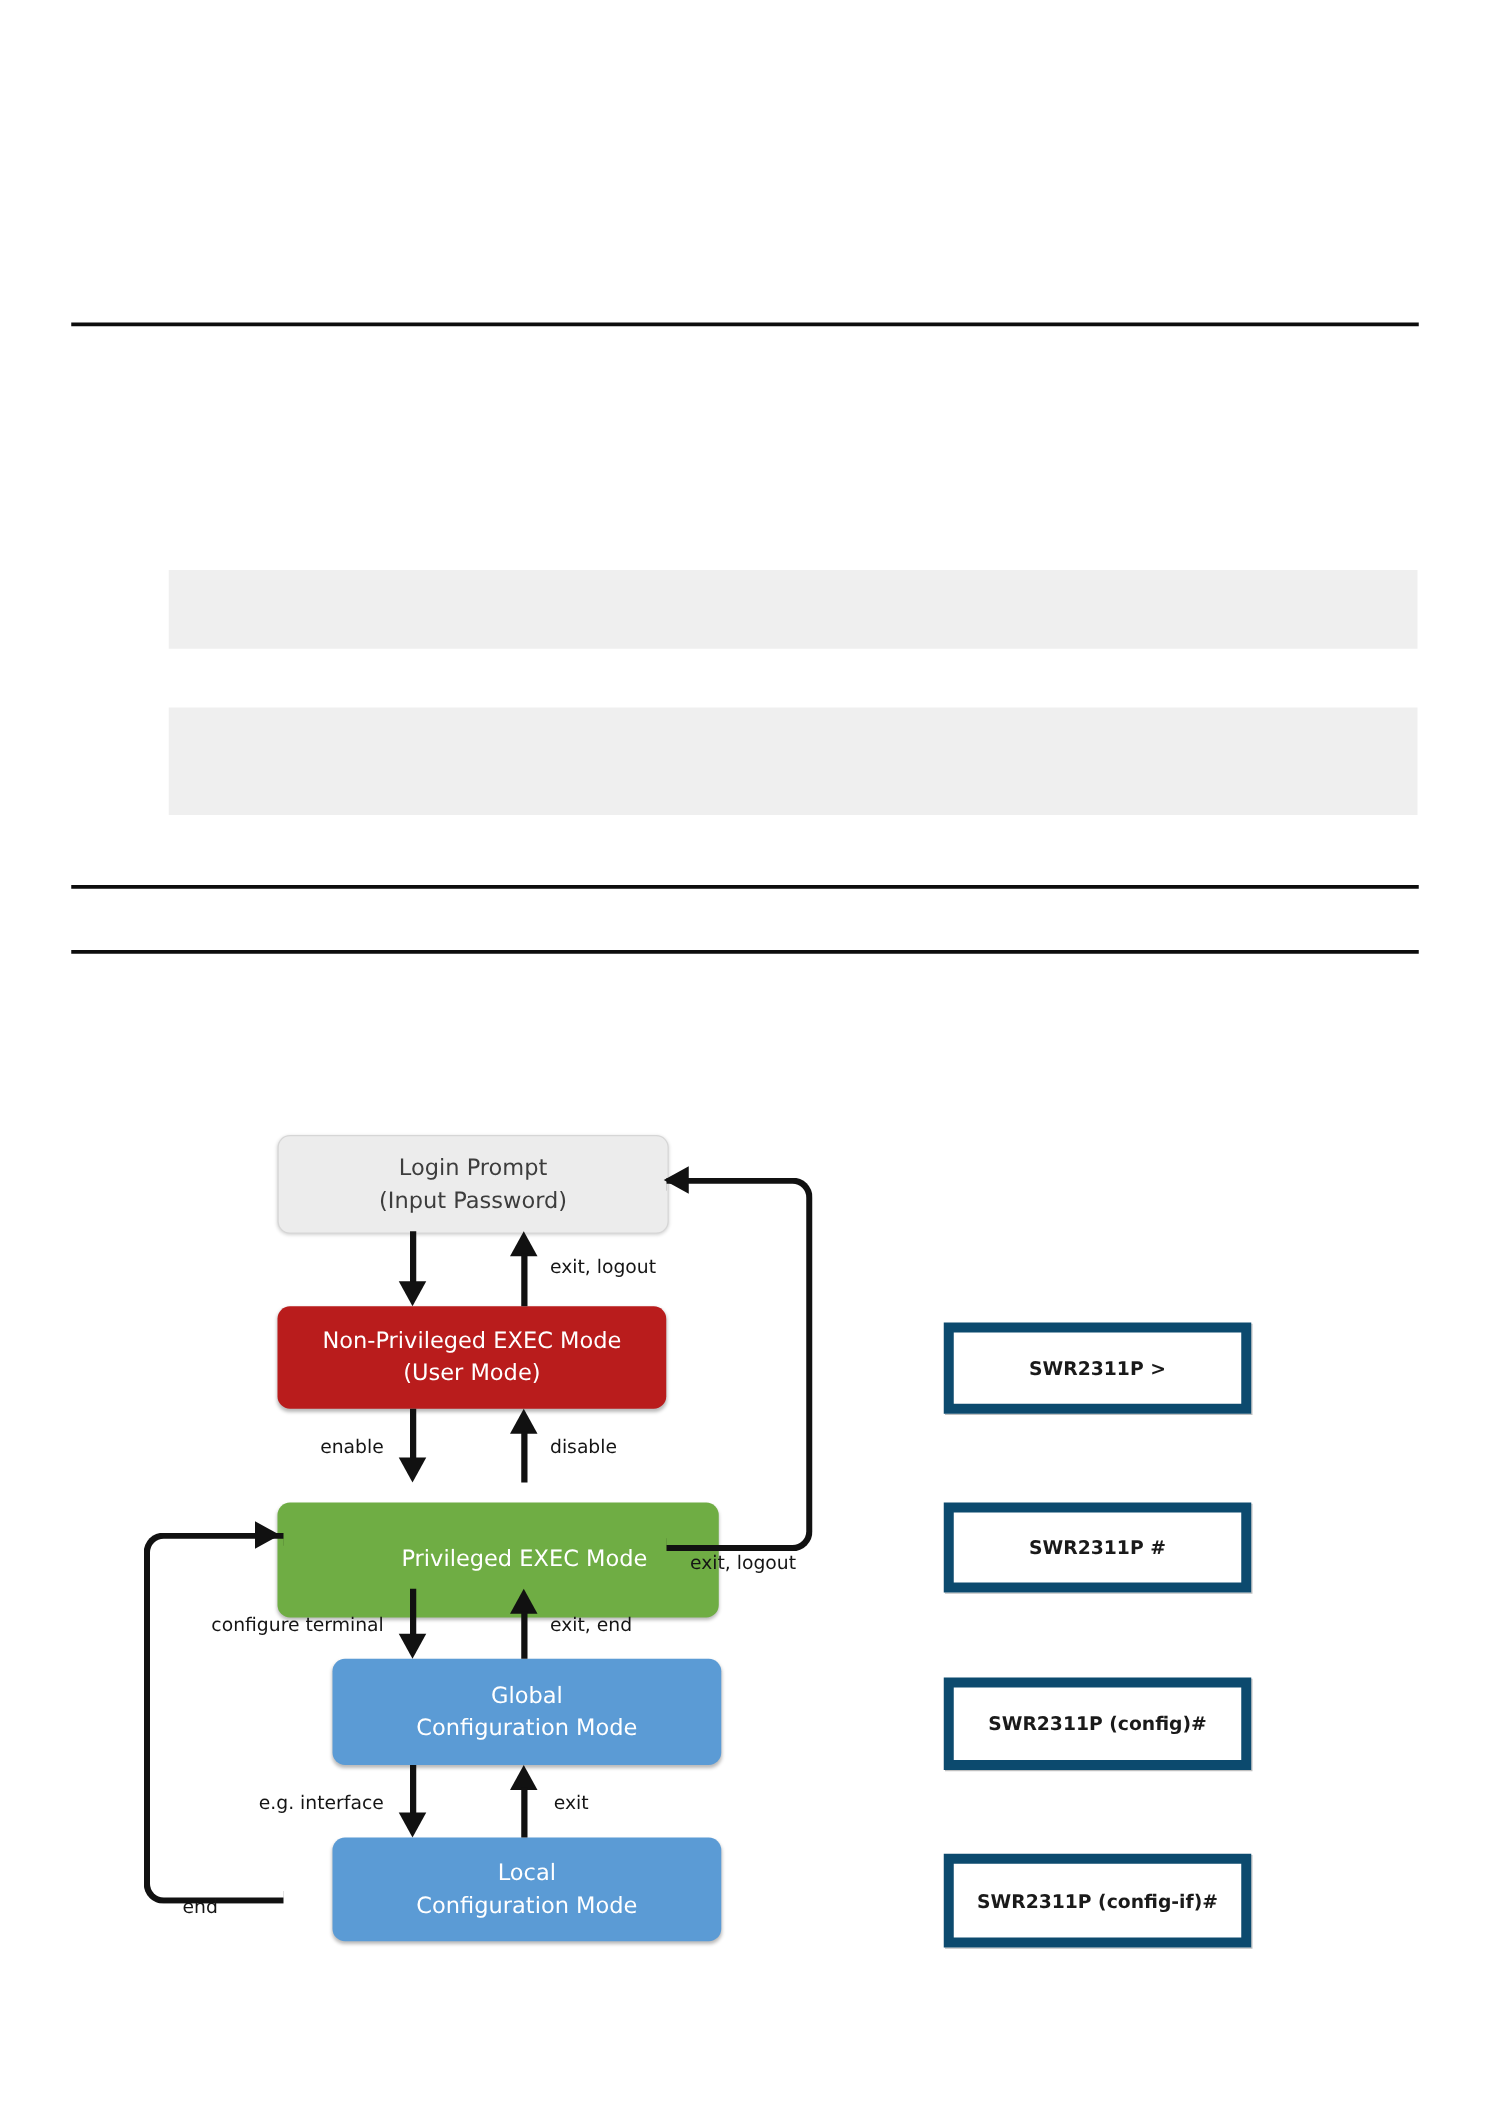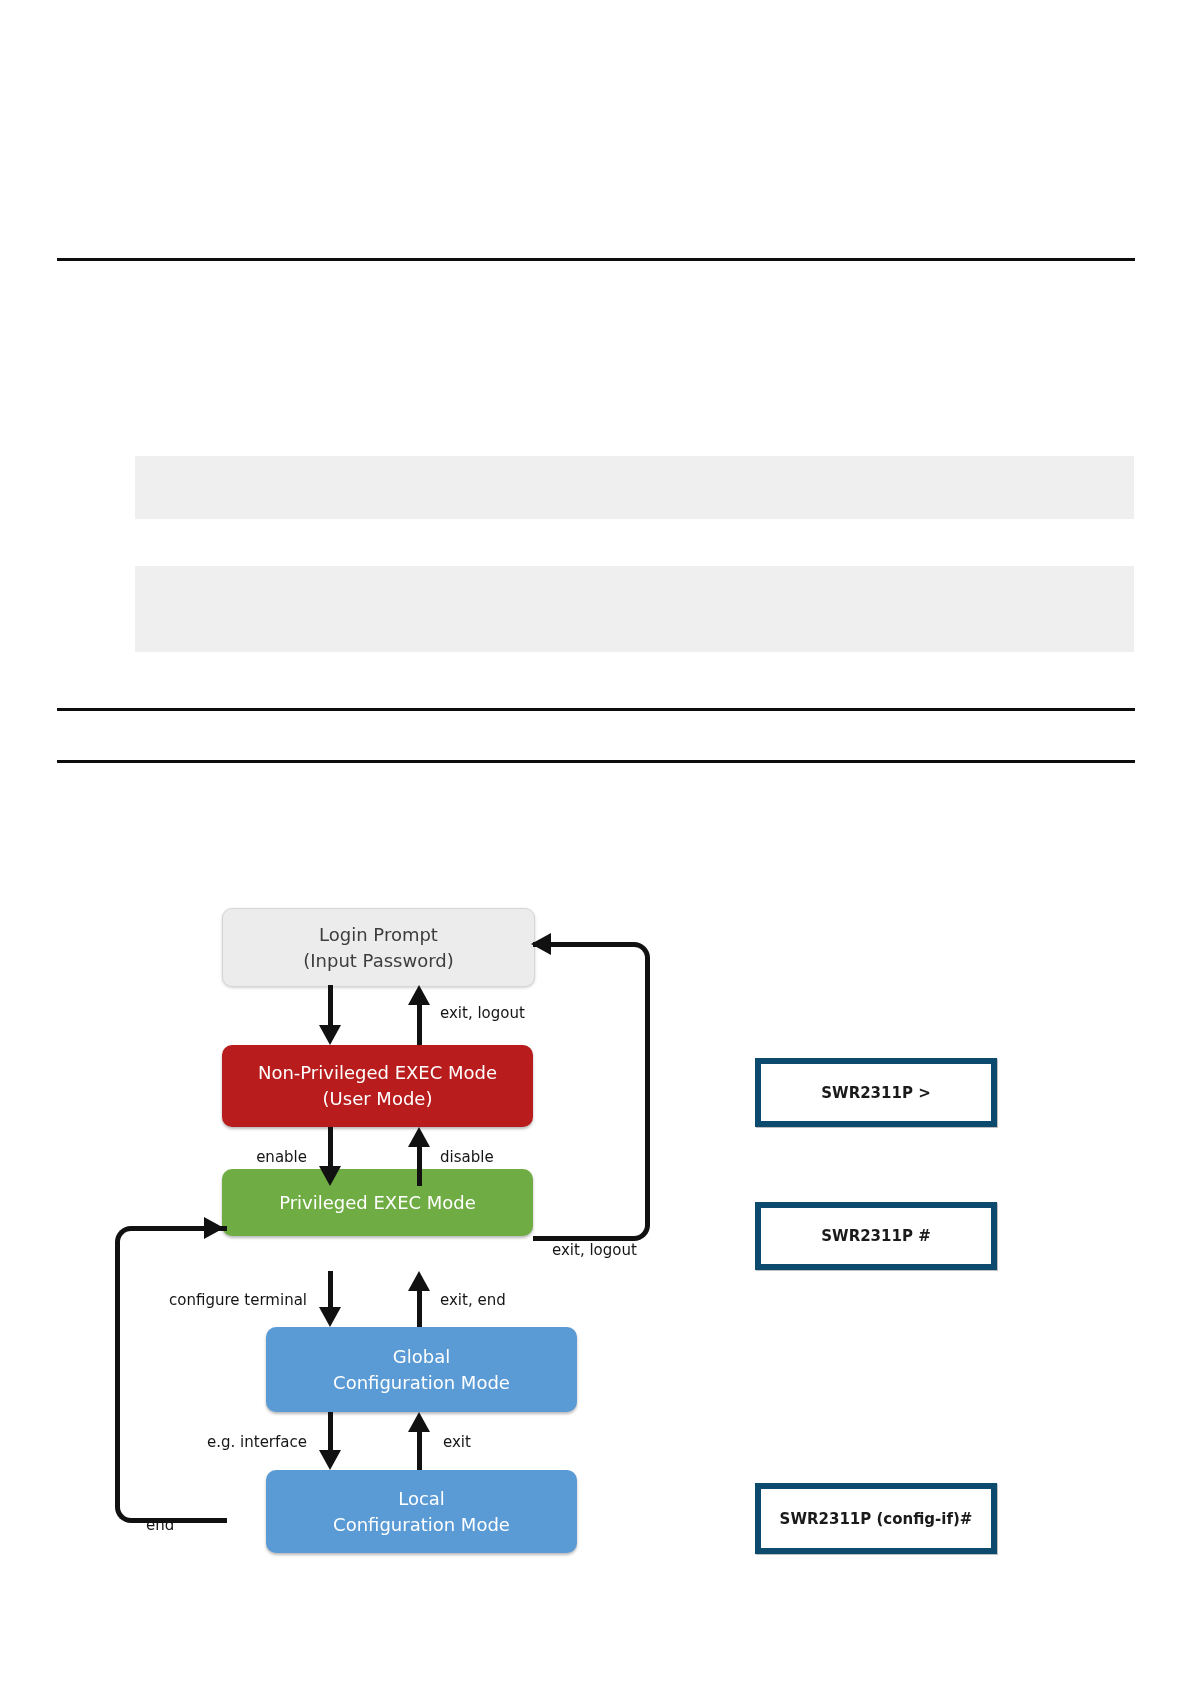--- a/index.html
+++ b/index.html
@@ -15,21 +15,21 @@
 
   
   .fbox{position:absolute;left:222px;width:311px;border-radius:10px;display:flex;
         flex-direction:column;align-items:center;justify-content:center;
         font-size:18px;line-height:26px;text-align:center;}
   #fbox-login{top:908px;height:77px;background:#ececec;color:#3d3d3d;
         border:1px solid #d6d6d6;box-shadow:0 1px 3px rgba(0,0,0,.18);}
   .green{background:#6fad44;color:#ffffff;box-shadow:0 2px 3px rgba(0,0,0,.28);}
   .blue{background:#5b9bd5;color:#ffffff;box-shadow:0 2px 3px rgba(0,0,0,.28);margin-left:44px;}
   #fbox-nonpriv{top:1045px;height:82px;}
-  #fbox-priv{top:1169px;height:67px;}
+  #fbox-priv{top:1202px;height:92px;padding-left:42px;}
   #fbox-global{top:1327px;height:85px;}
   #fbox-local{top:1470px;height:83px;}
   .blk{display:block;}
 
   
   .stem{position:absolute;width:5px;background:#111111;}
   .head{position:absolute;width:0;height:0;}
   .head.down{border-left:11px solid transparent;border-right:11px solid transparent;border-top:20px solid #111111;}
   .head.up{border-left:11px solid transparent;border-right:11px solid transparent;border-bottom:20px solid #111111;}
   .head.rightp{border-top:11px solid transparent;border-bottom:11px solid transparent;border-left:20px solid #111111;}
@@ -60,21 +60,21 @@
   #lbl-enable{right:884px;top:1147px;text-align:left;}
   #lbl-disable{left:440px;top:1147px;}
   #lbl-configure-terminal{right:884px;top:1290px;text-align:left;}
   #lbl-exit-end{left:440px;top:1290px;}
   #lbl-eg-interface{right:884px;top:1432px;text-align:right;}
   #lbl-exit{left:443px;top:1432px;}
   #lbl-end{left:146px;top:1515px;}
   #lbl-exit-logout-bottom{left:552px;top:1240px;}
 
   
-  .pbox{position:absolute;left:755px;width:230px;border:6px solid #0c4a6e;background:#ffffff;
+  .pbox{position:absolute;left:755px;width:230px;border:8px solid #0c4a6e;background:#ffffff;
         display:flex;align-items:center;justify-content:center;font-weight:bold;
         font-size:15px;color:#1a1a1a;box-shadow:1px 1px 0 rgba(0,0,0,.25);}
   #pbox-1{top:1058px;height:57px;}
   #pbox-2{top:1202px;height:56px;}
   #pbox-3{top:1342px;height:58px;}
   #pbox-4{top:1483px;height:59px;}
 </style>
 </head>
 <body>
 
@@ -144,17 +144,20 @@
   <div class="elabel" id="lbl-exit">exit</div>
   <div class="elabel" id="lbl-end">end</div>
   <div class="elabel" id="lbl-exit-logout-bottom">exit, logout</div>
 
   <div class="pbox" id="pbox-1">
     <span>SWR2311P &gt;</span>
   </div>
   <div class="pbox" id="pbox-2">
     <span>SWR2311P #</span>
   </div>
+  <div class="pbox" id="pbox-3">
+    <span>SWR2311P (config)#</span>
+  </div>
   <div class="pbox" id="pbox-4">
     <span>SWR2311P (config-if)#</span>
   </div>
 
 </div>
 
 </body></html>

